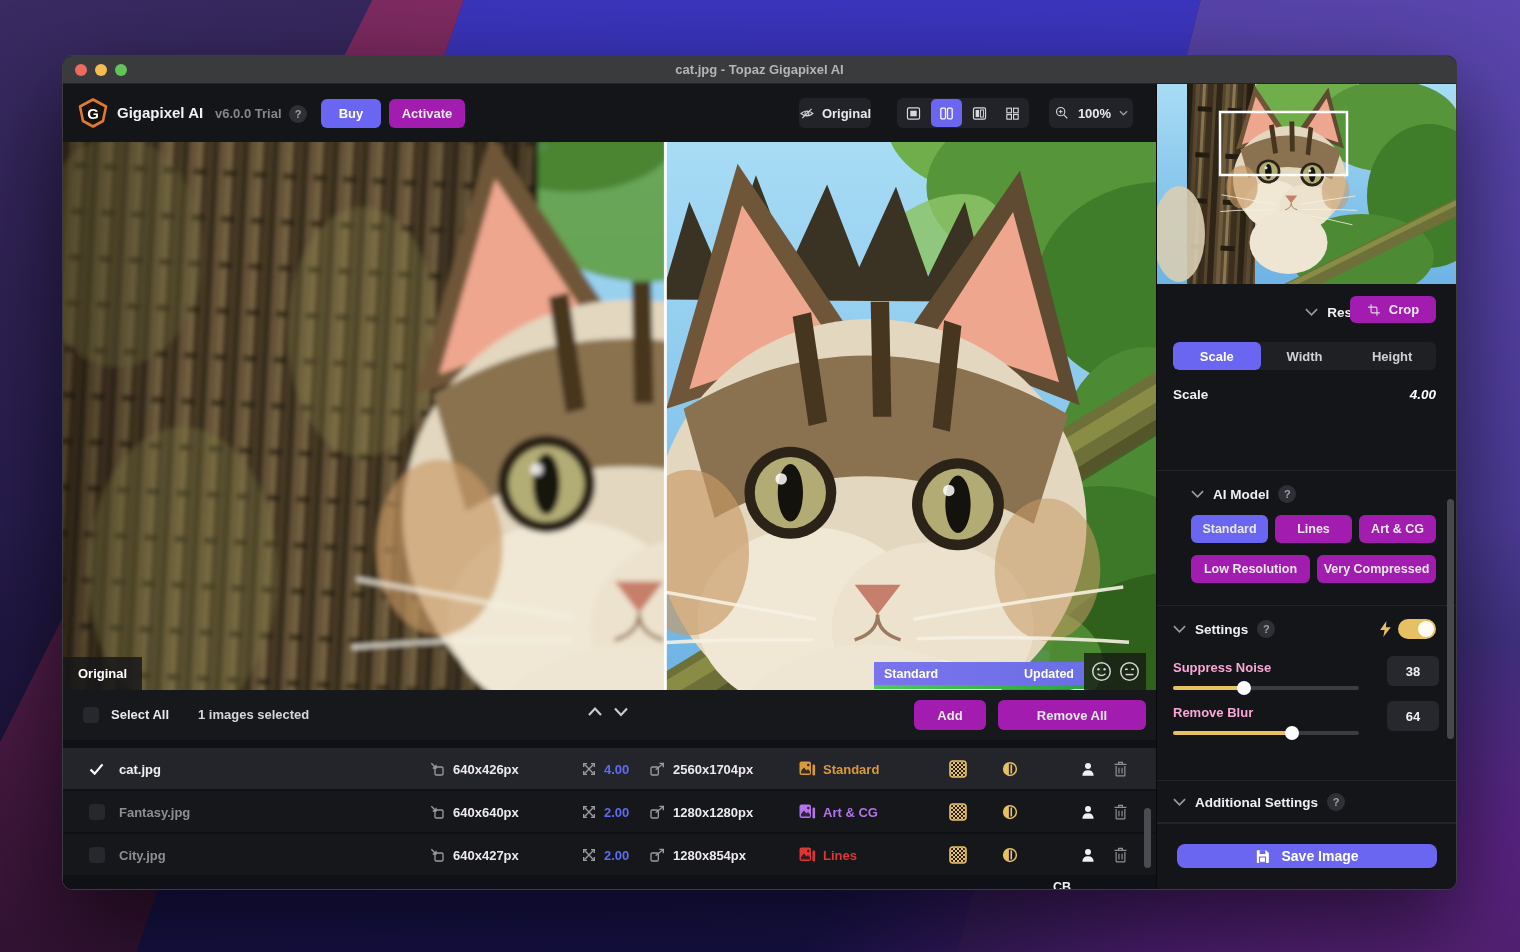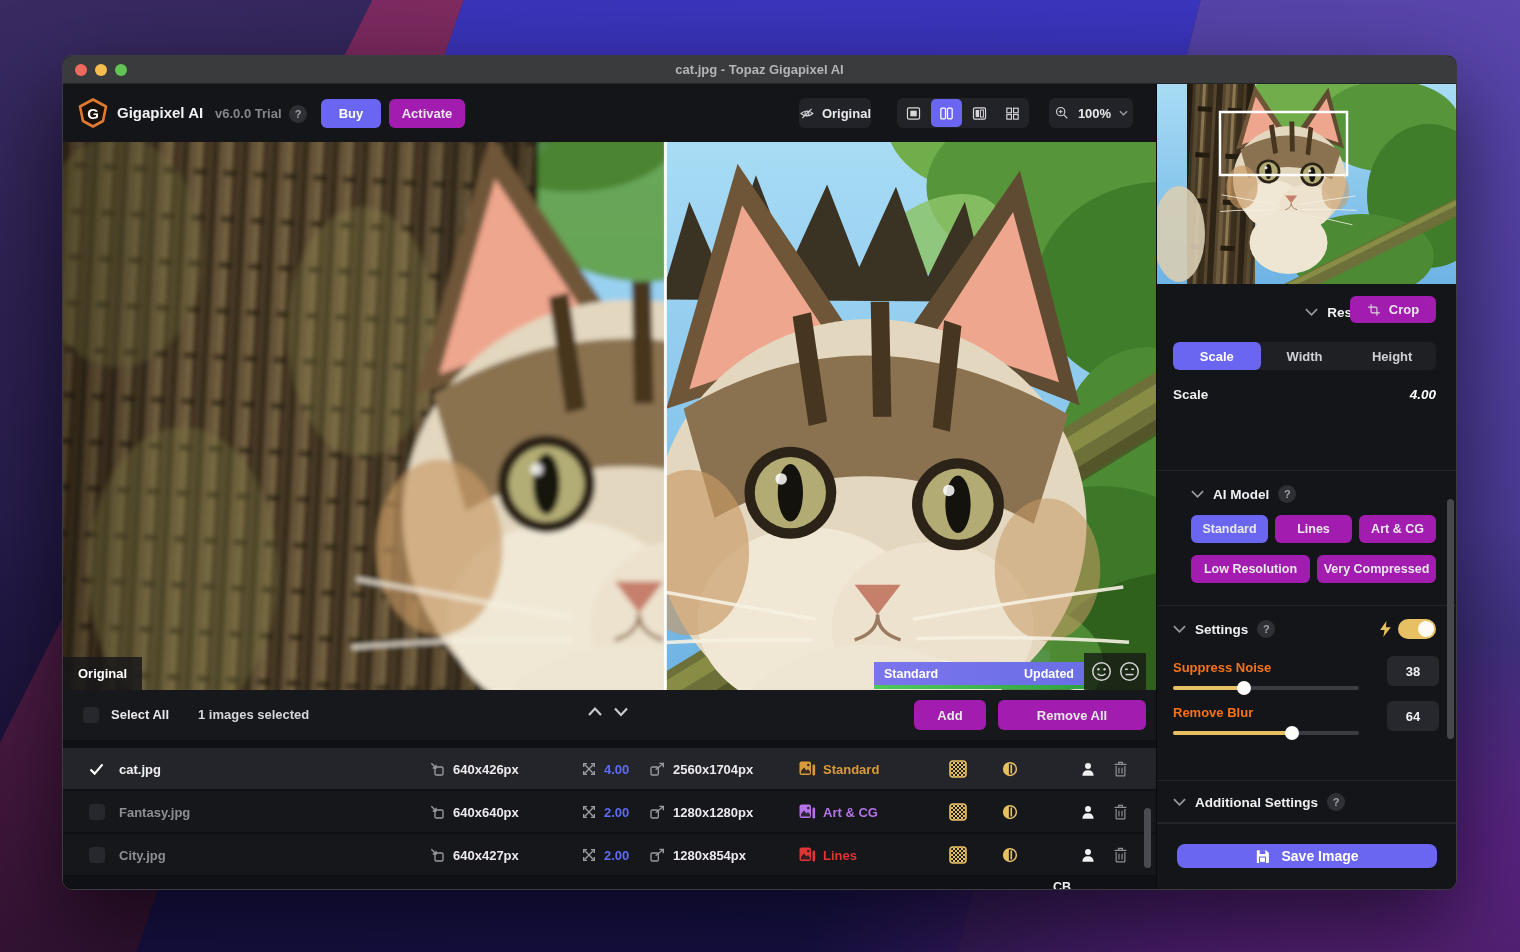--- a/index.html
+++ b/index.html
@@ -98,21 +98,21 @@
   .sec-ai .sec-head { padding-top:14px; }
   .mrow { margin-top:12px; display:flex; gap:7px; }
   .mbtn { flex:1; height:28px; font-size:12.5px; }
   .mbtn.active { background:#6a66f1; }
   .sec-settings { height:175px; }
   .sec-settings .sec-head { padding-top:14px; }
   .auto-wrap { position:absolute; right:0; top:13px; display:flex; align-items:center; gap:6px; }
   .toggle { width:38px; height:20px; border-radius:10px; background:#e6c063; position:relative; }
   .toggle .knob { position:absolute; right:2px; top:2px; width:16px; height:16px; border-radius:50%; background:#fdfbf4; }
   .slider-block { position:relative; margin-top:0; }
-  .sl-label { font-size:13px; font-weight:700; color:#f97316; }
+  .sl-label { font-size:13px; font-weight:700; color:#f9a8d4; }
   .sl-valuebox { position:absolute; right:-3px; width:52px; height:30px; border-radius:6px; background:#26282e;
                  display:flex; align-items:center; justify-content:center; font-size:13px; font-weight:700; color:#f0f0f2; }
   .sl-track { position:relative; width:186px; height:4px; border-radius:2px; background:#3a3c42; }
   .sl-fill { position:absolute; left:0; top:0; bottom:0; border-radius:2px; background:#e6c063; }
   .sl-knob { position:absolute; top:50%; transform:translate(-50%,-50%); width:14px; height:14px; border-radius:50%; background:#fdfdfd; }
   .sb1 { margin-top:22px; } .sb2 { margin-top:15px; }
   .sb1 .sl-track, .sb2 .sl-track { margin-top:11px; }
   .sb1 .sl-valuebox { top:-4px; } .sb2 .sl-valuebox { top:-4px; }
   .sec-additional { height:43px; display:flex; align-items:center; }
   .save-wrap { position:absolute; left:0; right:0; bottom:0; height:67px; border-top:1px solid #232428; display:flex; align-items:center; justify-content:center; }

